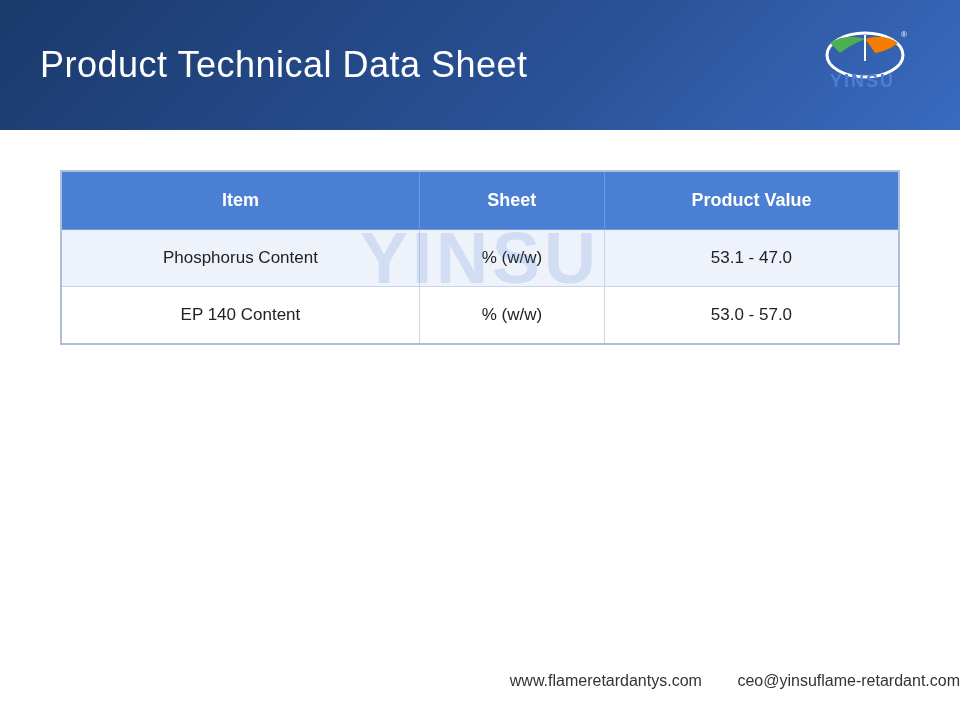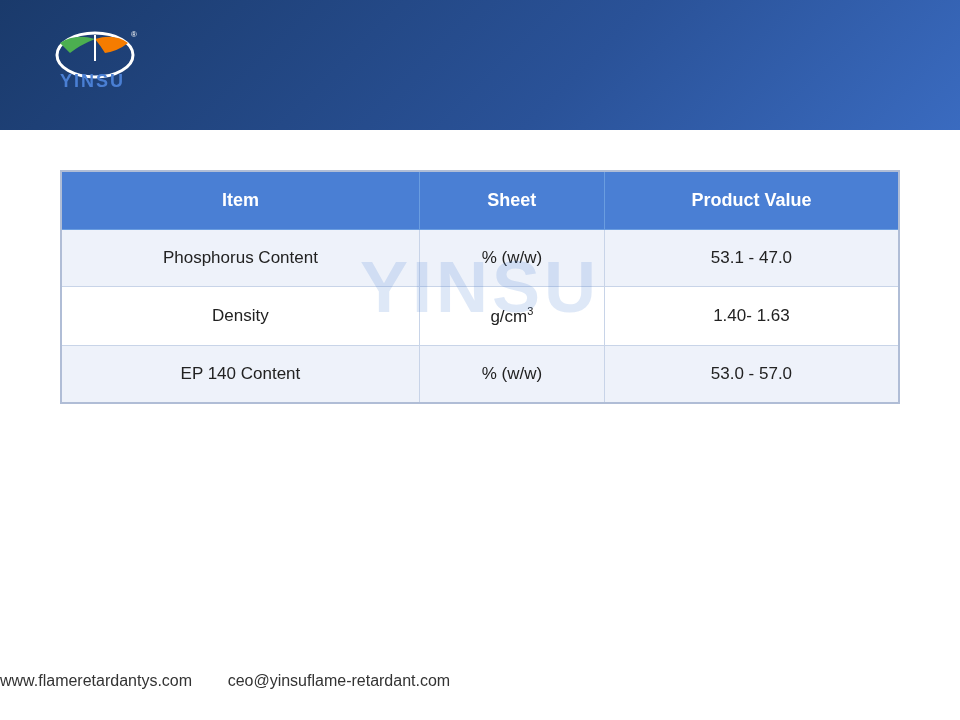--- a/index.html
+++ b/index.html
@@ -101,33 +101,34 @@
       user-select: none;
       white-space: nowrap;
       z-index: 10;
     }
 
     
     .footer {
       position: absolute;
       bottom: 30px;
       width: 100%;
-      text-align: left;
+      text-align: right;
       font-size: 16px;
       color: #333;
     }
 
     sup {
       font-size: 11px;
     }
   </style>
 </head>
 <body>
 
 <div class="header">
+  <h1 class="header-title">Product Technical Data Sheet</h1>
   <div class="logo-area">
 
     <svg class="logo-svg-wrapper" viewBox="0 0 110 80" xmlns="http://www.w3.org/2000/svg">
 
       <ellipse cx="55" cy="30" rx="38" ry="22" fill="none" stroke="#ffffff" stroke-width="3"></ellipse>
 
       <path d="M20 18 Q35 8 55 14 Q40 20 30 28 Z" fill="#4caf50"></path>
 
       <path d="M55 14 Q75 8 88 18 Q78 26 65 28 Q60 20 55 14 Z" fill="#f57c00"></path>
 
@@ -153,25 +154,20 @@
           <th>Product Value</th>
         </tr>
       </thead>
       <tbody id="table-body">
       <tr>
             <td>Phosphorus Content</td>
             <td>% (w/w)</td>
             <td>53.1 - 47.0</td>
           </tr>
           <tr>
-            <td>Density</td>
-            <td>g/cm<sup>3</sup></td>
-            <td>1.40- 1.63</td>
-          </tr>
-          <tr>
             <td>EP 140 Content</td>
             <td>% (w/w)</td>
             <td>53.0 - 57.0</td>
           </tr>
         </tbody>
     </table>
   </div>
 </div>
 
 <div class="footer">

